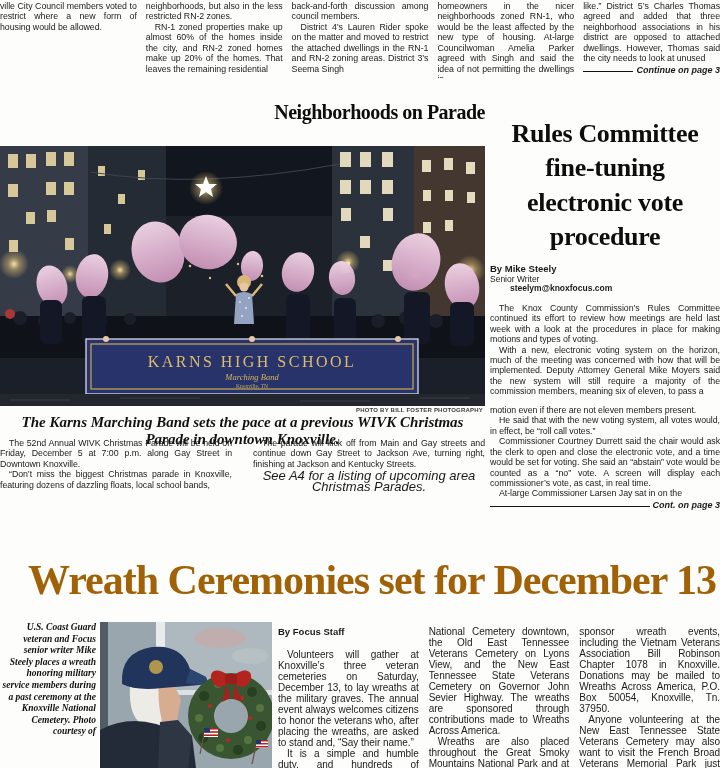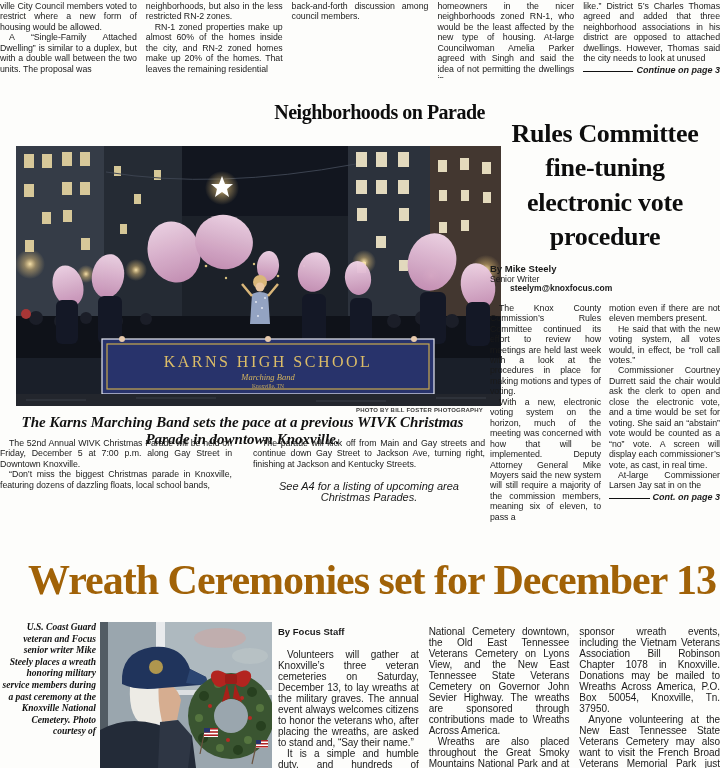--- a/index.html
+++ b/index.html
@@ -9,37 +9,37 @@
   .ind{text-indent:9px;}
   .top-strip{position:absolute;top:1px;left:0;width:720px;height:77px;display:flex;gap:9px;overflow:hidden;}
   .tcol{flex:1 1 0;min-width:0;}
   .cont{display:flex;align-items:flex-end;gap:3px;font-style:italic;font-weight:bold;
         font-size:9px;margin-top:1px;}
   .cont .rule{flex:1;border-bottom:1.6px solid #111;margin-bottom:3px;}
   .cont span.ctext{white-space:nowrap;}
 
   .parade-headline{position:absolute;top:101px;left:0;width:485px;margin:0;text-align:right;
         font-family:"Liberation Serif",serif;font-weight:bold;font-size:20px;color:#0d0d0d;letter-spacing:-0.5px;}
-  .parade-photo{position:absolute;top:146px;left:16px;width:485px;height:260px;background:#1a1f29;}
+  .parade-photo{position:absolute;top:146px;left:0;width:485px;height:260px;background:#1a1f29;}
   .photo-credit{position:absolute;top:407px;left:0;width:483px;text-align:right;font-size:6px;
         font-weight:bold;color:#3a3a3a;letter-spacing:0.2px;}
   .parade-caption{position:absolute;top:414px;left:0;width:485px;text-align:center;
         font-family:"Liberation Serif",serif;font-style:italic;font-weight:bold;font-size:15px;color:#111;}
   .parade-cols{position:absolute;top:438px;left:0;width:485px;display:flex;gap:21px;}
   .pcol{flex:1 1 0;min-width:0;}
-  .see-note{font-style:italic;font-size:11px;line-height:10.45px;text-align:center;margin:12px;}
+  .see-note{font-style:italic;font-size:13px;line-height:10.45px;text-align:center;margin:2px;}
 
   .rules{position:absolute;top:105px;left:490px;width:230px;}
   .rules h2{margin:12px 0 10px;text-align:center;font-family:"Liberation Serif",serif;
         font-weight:bold;font-size:26px;line-height:1.32;color:#0d0d0d;letter-spacing:-0.3px;}
   .byline{margin:2px 0 9px;}
   .byline .b1{font-weight:bold;font-size:9.5px;line-height:10.5px;}
   .byline .b2{font-size:8.5px;line-height:9.5px;}
   .byline .b3{font-weight:bold;font-size:8.5px;line-height:9.5px;margin-left:20px;}
-  .rules-cols{display:flex;gap:8px;}
+  .rules-cols{display:flex;gap:8px;flex-direction:column;}
   .rcol{flex:1 1 0;min-width:0;}
 
   .wreath-headline{position:absolute;top:544px;left:0;width:720px;margin:12px;text-align:center;
         font-family:"Liberation Serif",serif;font-weight:bold;font-size:42px;color:#a16207;letter-spacing:-1px;}
   .wreath-caption{position:absolute;top:622px;left:0;width:96px;text-align:right;
         font-family:"Liberation Serif",serif;font-style:italic;font-weight:bold;
         font-size:9.5px;line-height:11.6px;color:#111;}
   .wreath-photo{position:absolute;top:622px;left:100px;width:172px;height:146px;background:#9aa6ae;}
   .wreath-cols{position:absolute;top:626px;left:278px;width:442px;height:142px;display:flex;gap:10px;overflow:hidden;}
   .wcol{flex:1 1 0;min-width:0;}
@@ -47,28 +47,28 @@
   .wbyline{font-weight:bold;font-size:9.5px;margin:0 0 12px;}
 </style>
 </head>
 <body>
 
 <div class="page">
 
   <div class="top-strip">
     <div class="tcol">
       <p class="body">ville City Council members voted to restrict where a new form of housing would be allowed.</p>
-      <p class="body ind">A “Single-Family Attached Dwelling” is similar to a duplex, but with a double wall between the two units. The proposal was</p>
     </div>
     <div class="tcol">
       <p class="body">neighborhoods, but also in the less restricted RN-2 zones.</p>
       <p class="body ind">RN-1 zoned properties make up almost 60% of the homes inside the city, and RN-2 zoned homes make up 20% of the homes. That leaves the remaining residential</p>
     </div>
     <div class="tcol">
       <p class="body">back-and-forth discussion among council members.</p>
+      <p class="body ind">District 4’s Lauren Rider spoke on the matter and moved to restrict the attached dwellings in the RN-1 and RN-2 zoning areas. District 3’s Seema Singh</p>
     </div>
     <div class="tcol">
       <p class="body">homeowners in the nicer neighborhoods zoned RN-1, who would be the least affected by the new type of housing. At-large Councilwoman Amelia Parker agreed with Singh and said the idea of not permitting the dwellings in</p>
     </div>
     <div class="tcol">
       <p class="body">like.” District 5’s Charles Thomas agreed and added that three neighborhood associations in his district are opposed to attached dwellings. However, Thomas said the city needs to look at unused</p>
       <div class="cont">
         <span class="rule"></span>
         <span class="ctext">Continue on page 3</span>
       </div>

